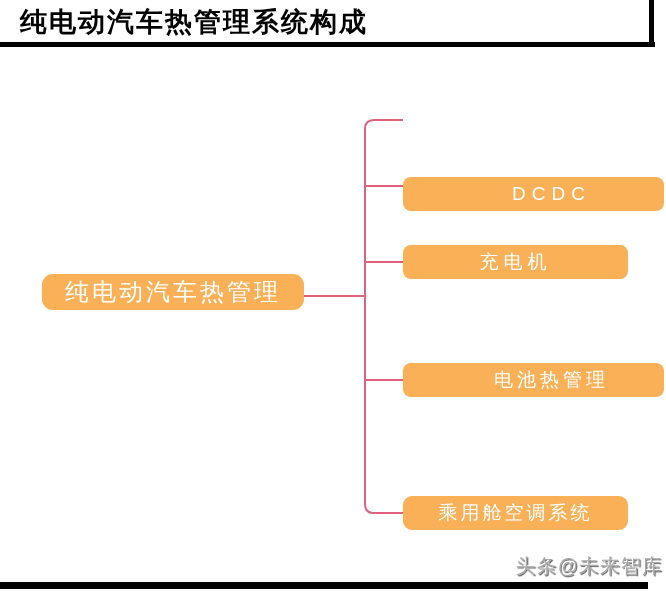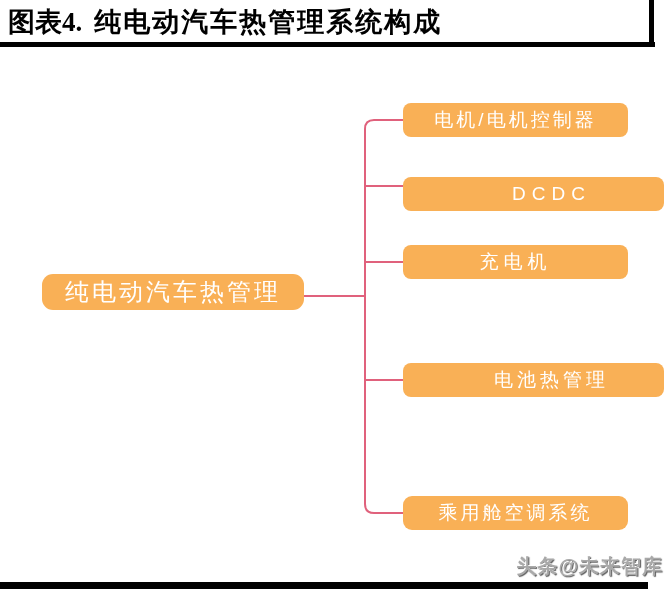--- a/index.html
+++ b/index.html
@@ -34,48 +34,44 @@
     font-size:19px; letter-spacing:3px;
   }
   .c1 { top:103px; }
   .c2 { top:177px; letter-spacing:6px;padding-left:36px; }
   .c3 { top:245px; letter-spacing:5px; }
   .c4 { top:363px; letter-spacing:4px;padding-left:36px; }
   .c5 { top:496px;border-radius:9px; }
 
   .watermark {
     position:absolute; right:3px; top:553px;
-    font-size:20px; font-weight:bold; letter-spacing:1px;
+    font-size:20px; font-weight:normal; letter-spacing:1px;
     color:#a9a9a9;
     text-shadow:-1px -1px 0 #ffffff, 1px 1px 1px #5a5a5a;
   }
 </style>
 </head>
 <body>
 
 <div class="page">
 
   <div class="figure-header">
-    <span class="figure-label">图表4.</span>
     <span class="figure-title">纯电动汽车热管理系统构成</span>
   </div>
   <div class="header-rule"></div>
   <div class="header-corner"></div>
 
   <svg class="connector-svg" viewBox="0 0 666 591" xmlns="http://www.w3.org/2000/svg">
     <path d="M304 296 H365 M403 120 H374 Q365 120 365 129 V504 Q365 513 374 513 H403 M365 186 H403 M365 262 H403 M365 380 H403"></path>
   </svg>
 
   <div class="node root-node">
     <span>纯电动汽车热管理</span>
   </div>
 
-  <div class="node child-node c1">
-    <span>电机/电机控制器</span>
-  </div>
   <div class="node child-node c2">
     <span>DCDC</span>
   </div>
   <div class="node child-node c3">
     <span>充电机</span>
   </div>
   <div class="node child-node c4">
     <span>电池热管理</span>
   </div>
   <div class="node child-node c5">

